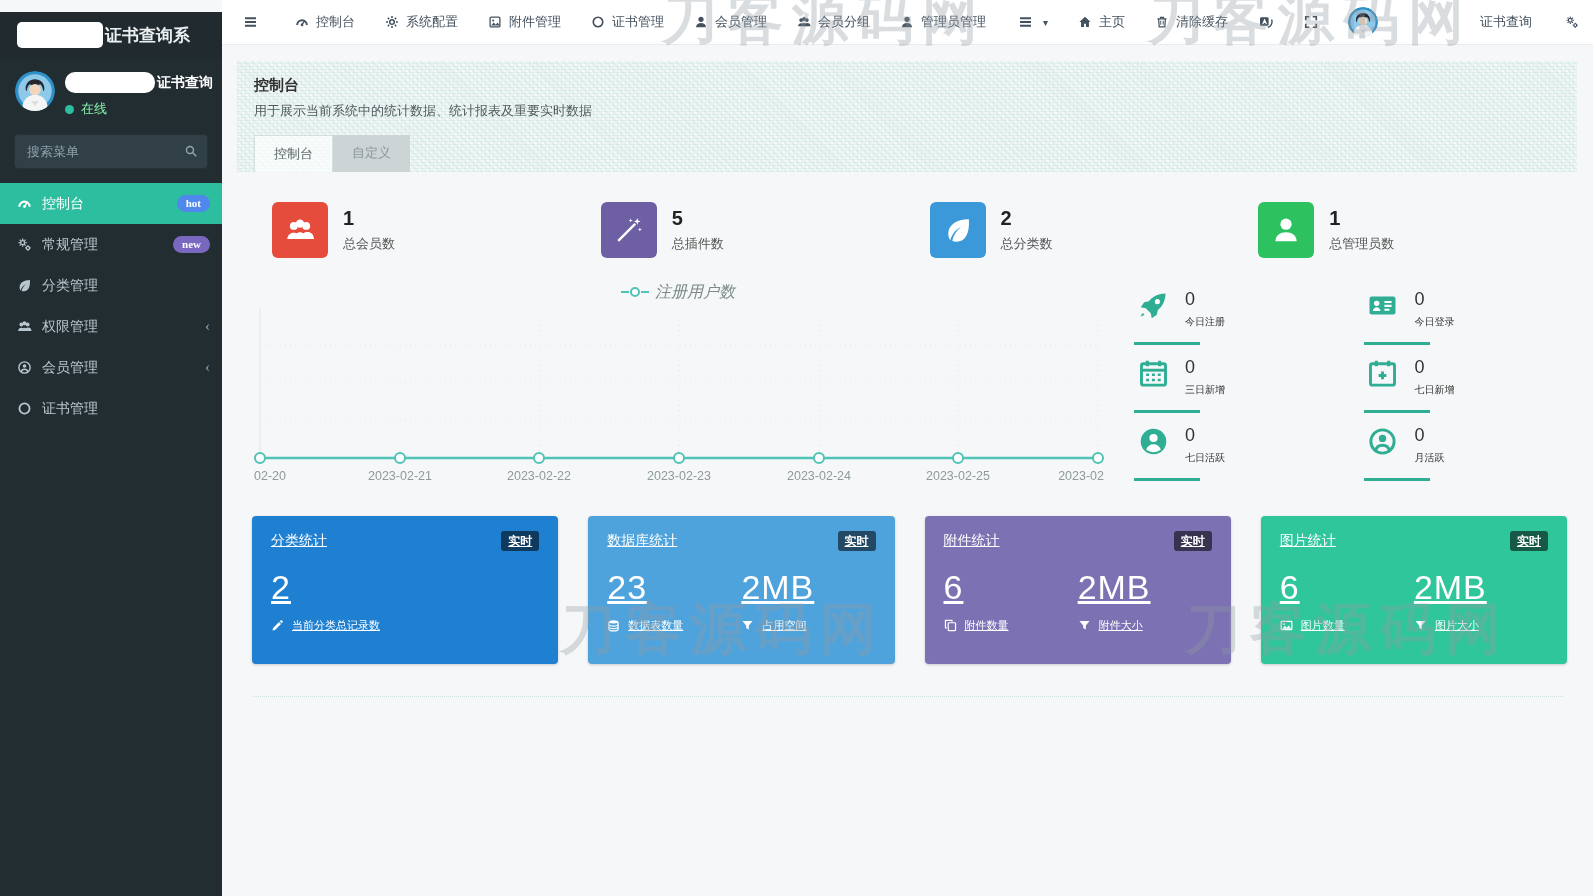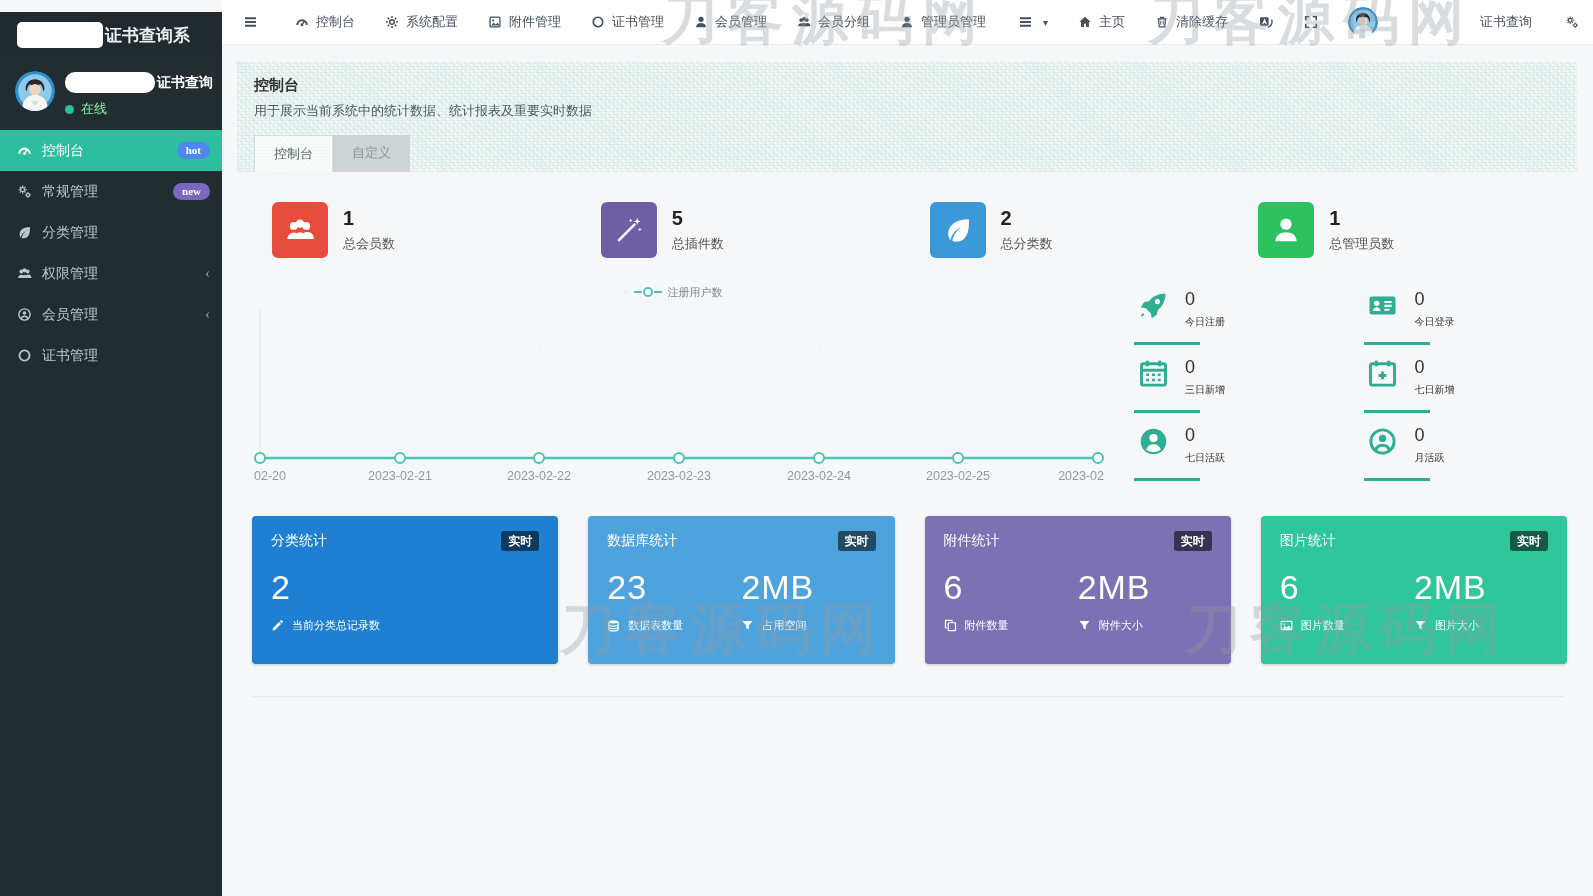--- a/index.html
+++ b/index.html
@@ -71,33 +71,33 @@
   .body { padding:30px 26px 0 30px; }
   .stats-row { display:flex; }
   .stat { flex:1; display:flex; align-items:center; gap:15px; padding-left:20px; }
   .stat-ico { width:56px; height:56px; border-radius:6px; color:#fff; display:flex; align-items:center; justify-content:center; flex:none; }
   .stat-ico svg { width:30px; height:30px; }
   .stat-val { font-size:20px; font-weight:bold; color:#222; line-height:1; }
   .stat-lab { font-size:13px; color:#555; margin-top:7px; }
 
   .chart-row { display:flex; margin-top:26px; }
   .chart-panel { width:852px; flex:none; }
-  .legend { display:flex; justify-content:center; align-items:center; gap:6px; font-size:11px; color:#7d8a8c; height:16px; }
+  .legend { display:flex; justify-content:center; align-items:center; gap:6px; font-size:16px; color:#7d8a8c; height:16px;font-style:italic; }
   svg.chart { display:block; width:852px; height:188px; }
   .quick-grid { margin-left:30px; flex:1; display:grid; grid-template-columns:1fr 1fr; column-gap:26px; padding-top:6px; align-content:start; }
   .q-item { display:flex; gap:13px; position:relative; padding-bottom:16px; margin-bottom:13px; }
   .q-item::after { content:""; position:absolute; left:0; bottom:0; width:66px; height:3px; background:#2fae93; }
   .q-ico { width:38px; height:34px; color:#2fae93; display:flex; align-items:flex-start; justify-content:center; flex:none; }
   .q-ico svg { width:31px; height:31px; }
   .q-val { font-size:18px; color:#333; line-height:1; }
   .q-lab { font-size:10px; color:#333; margin-top:7px; }
 
   .cards-row { display:flex; gap:30px; margin-top:22px; }
   .card { flex:1; height:148px; border-radius:4px; color:#fff; padding:15px 19px; position:relative;
-    box-shadow:0 1px 3px rgba(0,0,0,.18); }
+    box-shadow:0 1px 3px rgba(0,0,0,.18);text-decoration:underline; }
   .card-head { display:flex; justify-content:space-between; align-items:center; }
   .card-title { font-size:14px; }
   .rt-badge { background:rgba(0,0,0,.55); font-size:12px; font-weight:bold; padding:4px 7px; border-radius:3px; line-height:1; }
   .card-vals { display:flex; margin-top:18px; }
   .card-val { flex:1; font-size:34px; font-weight:500; letter-spacing:1px; line-height:1.1; }
   .card-labs { display:flex; margin-top:12px; }
   .card-lab { flex:1; font-size:11px; display:flex; align-items:center; gap:8px; }
   .card-lab svg { width:13px; height:13px; }
 
   .divider { margin:32px 4px 0 0; border-top:1px dotted #cfe0dc; }
@@ -255,20 +255,28 @@
       <div class="user-info">
         <div class="user-line1">
           <span class="redact"></span>
           <span class="user-name">证书查询</span>
         </div>
         <div class="user-status">
           <span class="dot"></span>
           <span>在线</span>
         </div>
       </div>
+    </div>
+    <div class="search-box">
+      <input type="text" placeholder="搜索菜单" style="">
+      <span class="search-ico">
+          <svg class="ic">
+            <use href="#i-search"></use>
+          </svg>
+        </span>
     </div>
     <nav class="menu">
       <div class="mi active">
         <span class="mi-icon">
             <svg class="ic">
               <use href="#i-gauge"></use>
             </svg>
           </span>
         <span class="mi-label">控制台</span>
         <span class="badge hot">hot</span>

